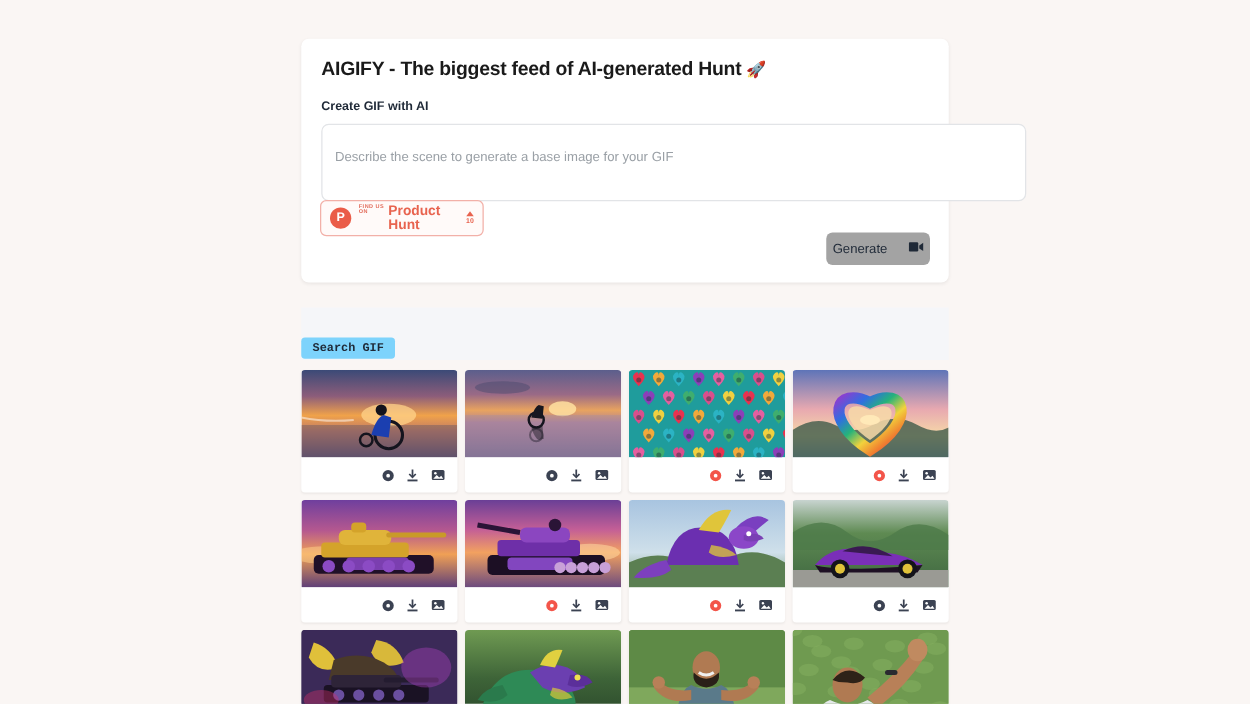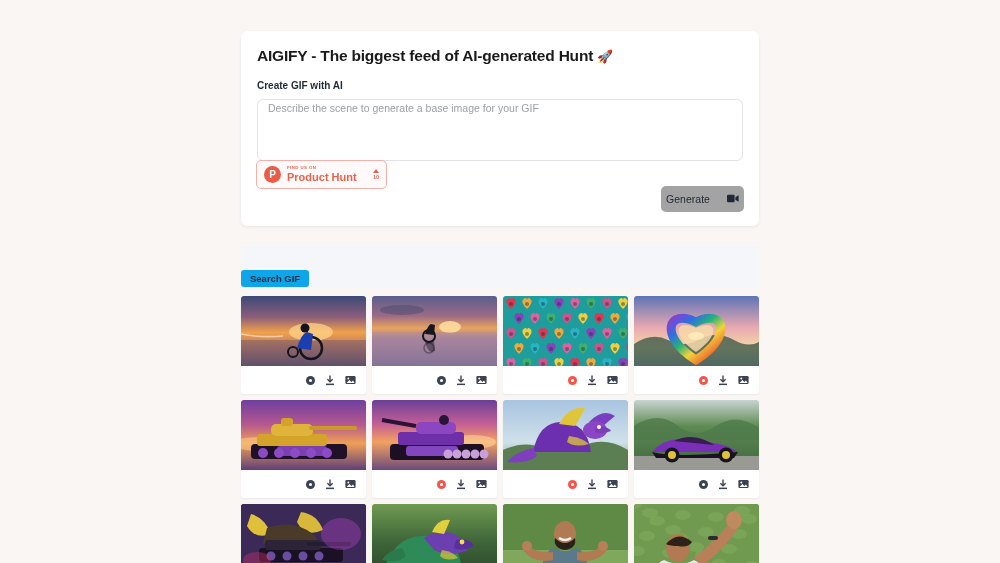--- a/index.html
+++ b/index.html
@@ -24,25 +24,25 @@
     font-size: 15.5px; font-weight: bold; color: #1a1a1a;
     letter-spacing: -0.2px; white-space: nowrap;
   }
   .rocket { font-size: 13px; }
   .gen-sublabel {
     margin-top: 15px;
     font-size: 10px; font-weight: bold; color: #1f2937;
   }
   .gen-textarea {
     margin-top: 8px;
-    width: 486px; height: 62px;
+    width: 564px; height: 62px;
     border: 1px solid #e2e4e7;
     border-radius: 6px;
     background: #fff;
-    padding: 2px 10px;
+    padding: 20px 10px;
     font-size: 10.5px;
     color: #9aa0a6;
     font-family: "Liberation Sans", sans-serif;
     resize: none; outline: none;
     line-height: 1.3;
   }
   .gen-textarea::placeholder { color: #9aa0a6; }
 
   
   .ph-badge {
@@ -56,21 +56,21 @@
     gap: 6px;
     cursor: pointer;
   }
   .ph-logo {
     width: 17px; height: 17px; border-radius: 50%;
     background: #ea5c48;
     color: #fff; font-size: 10px; font-weight: bold;
     display: flex; align-items: center; justify-content: center;
     flex: 0 0 auto;
   }
-  .ph-text { display: flex; flex-direction: column; line-height: 1; }
+  .ph-text { display: flex; line-height: 1; }
   .ph-kicker { font-size: 4.4px; font-weight: bold; color: #e26a59; letter-spacing: 0.4px; }
   .ph-name { font-size: 11px; font-weight: bold; color: #e8634f; margin-top: 1.5px; }
   .ph-votes {
     margin-left: auto; display: flex; flex-direction: column;
     align-items: center; line-height: 1;
   }
   .ph-arrow {
     width: 0; height: 0;
     border-left: 3.5px solid transparent;
     border-right: 3.5px solid transparent;
@@ -103,23 +103,23 @@
     background: #f7f8fa;
     border: none; border-bottom: 1px solid #e8eaef;
     font-size: 9.5px; color: #9aa0a6;
     font-family: "Liberation Sans", sans-serif;
     padding: 0 8px; outline: none;
   }
   .search-input::placeholder { color: #9ca2ab; }
   .search-btn {
     position: absolute; left: 0; top: 24px;
     height: 17px; padding: 0 9px;
-    background: #0ea5e9; border: none; border-radius: 3px;
+    background: #7dd3fc; border: none; border-radius: 3px;
     font-size: 9.5px; font-weight: bold; color: #1f2937;
-    font-family: Liberation Sans, sans-serif;
+    font-family: Liberation Mono, monospace;
     cursor: pointer; display: flex; align-items: center;
   }
 
   
   .grid {
     position: absolute; left: 241px; top: 296px;
     width: 518px;
     display: grid;
     grid-template-columns: repeat(4, 125px);
     gap: 6px 6px;

